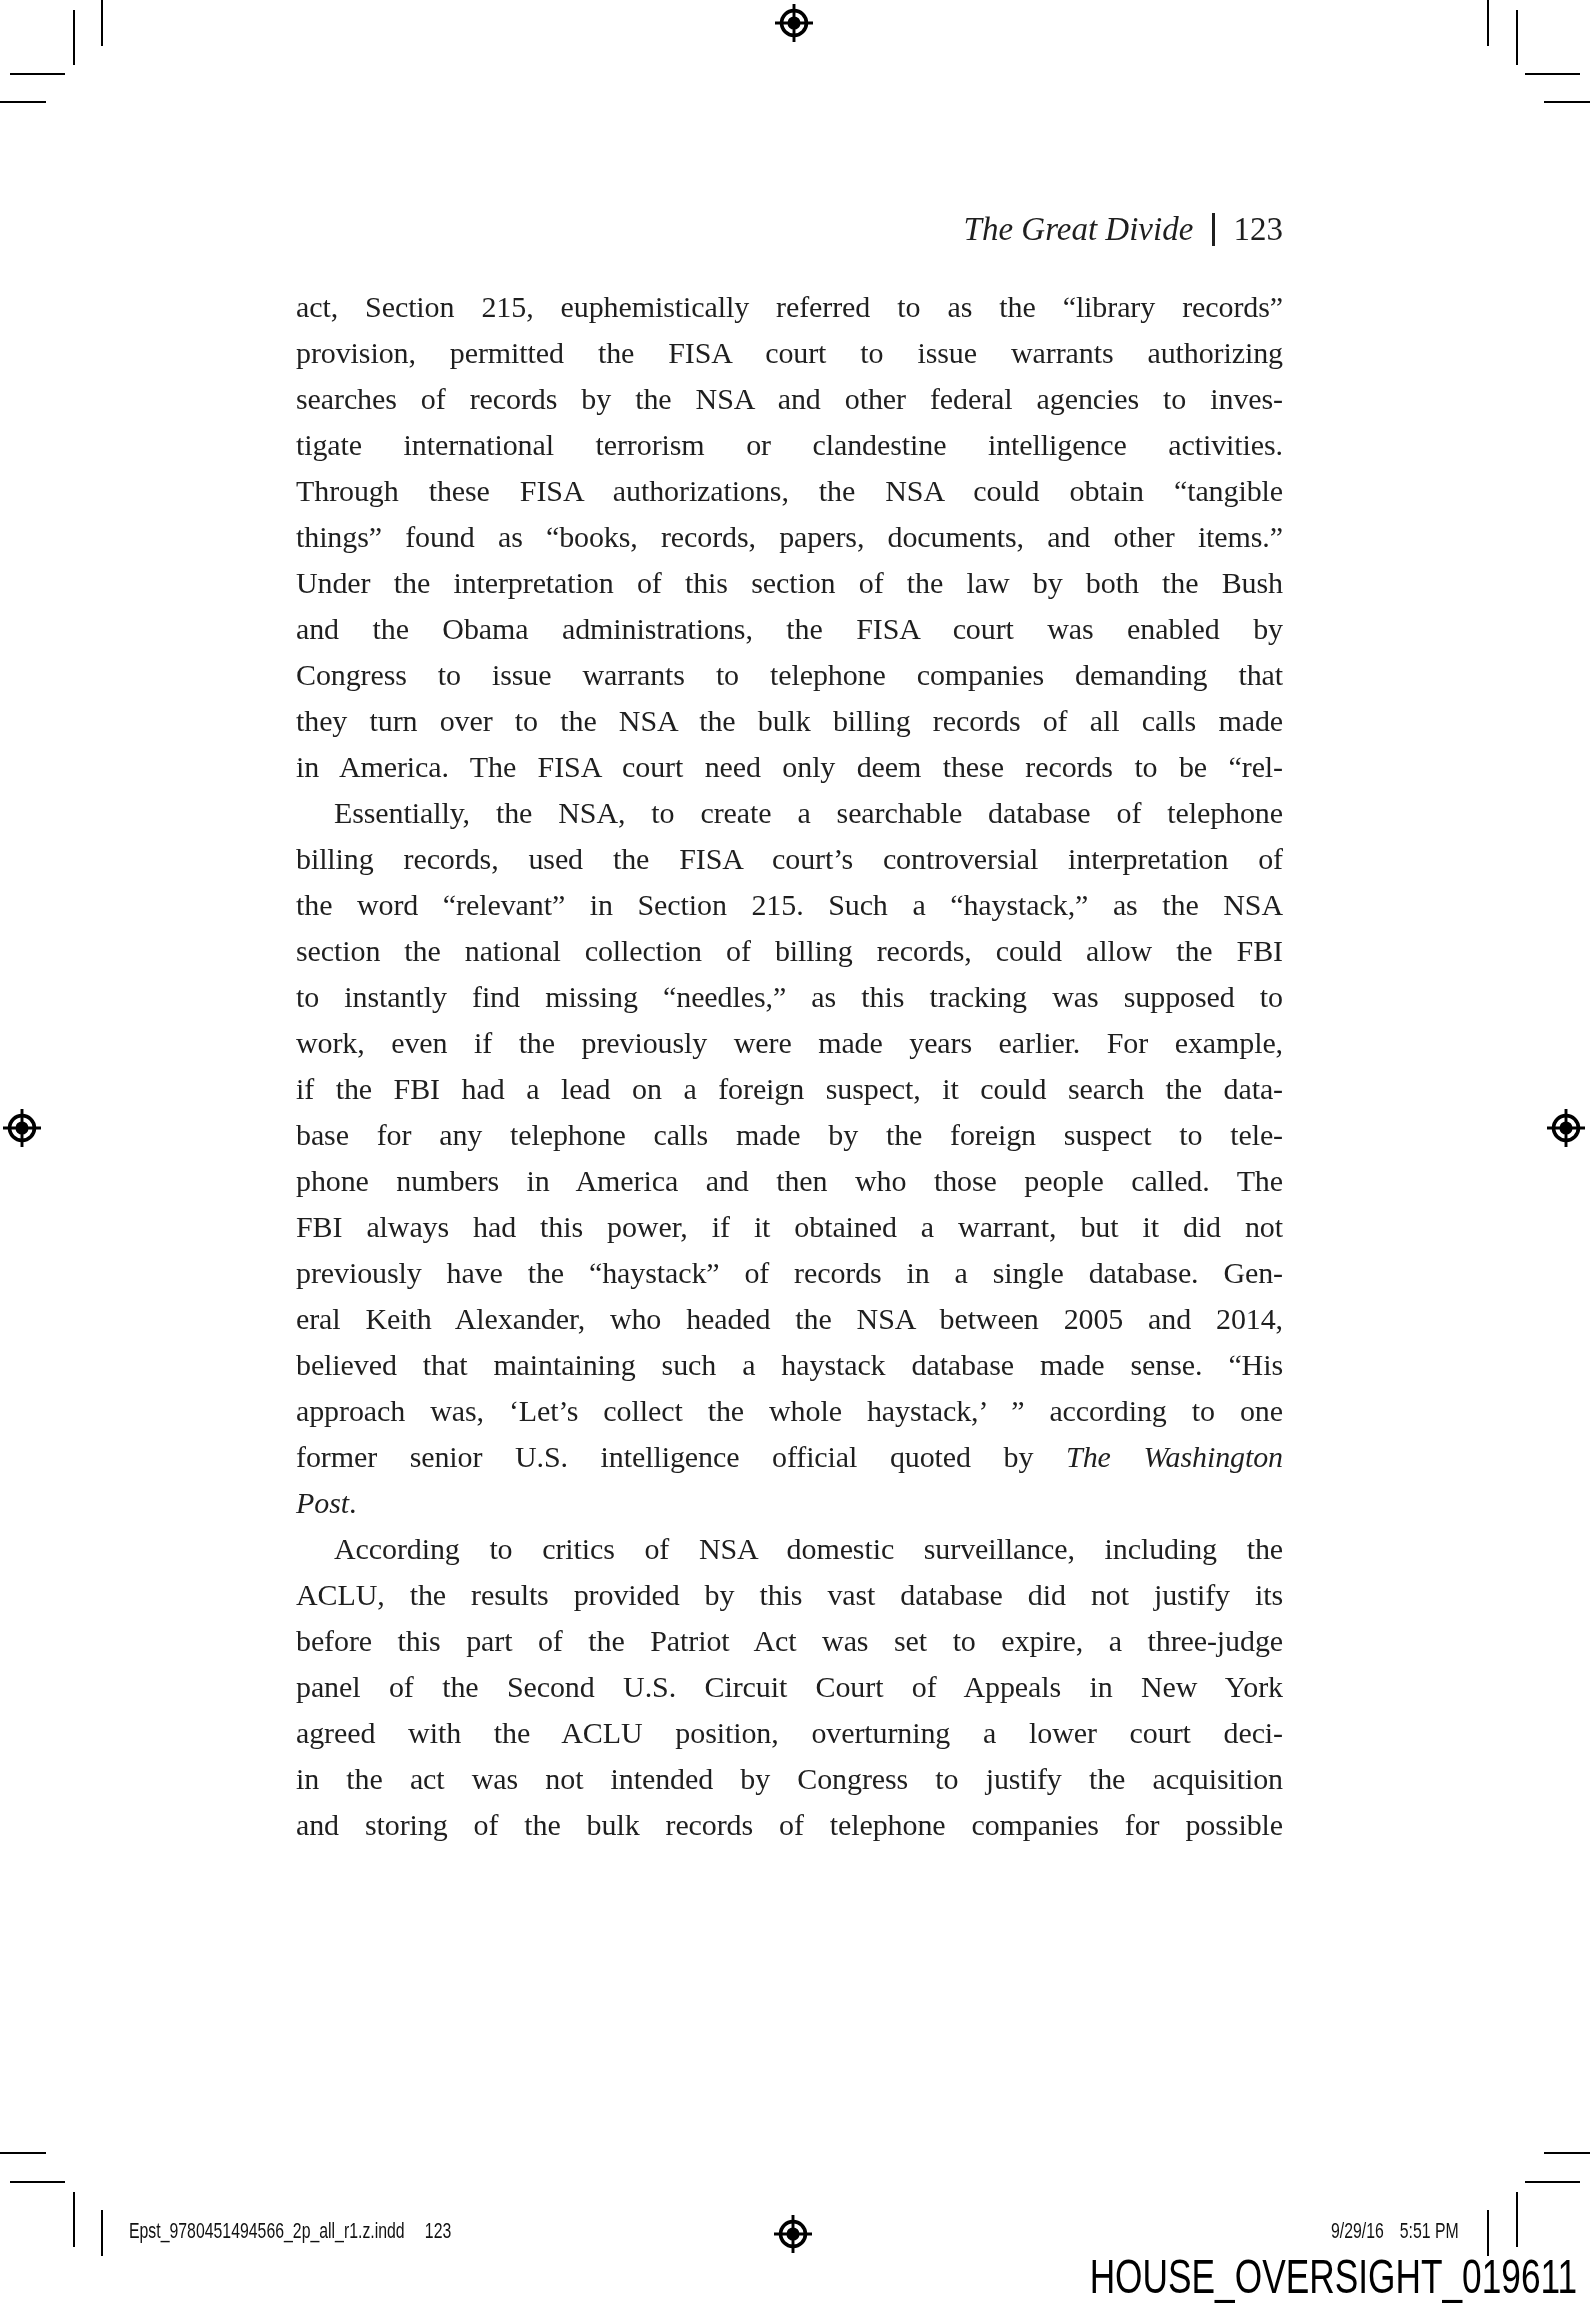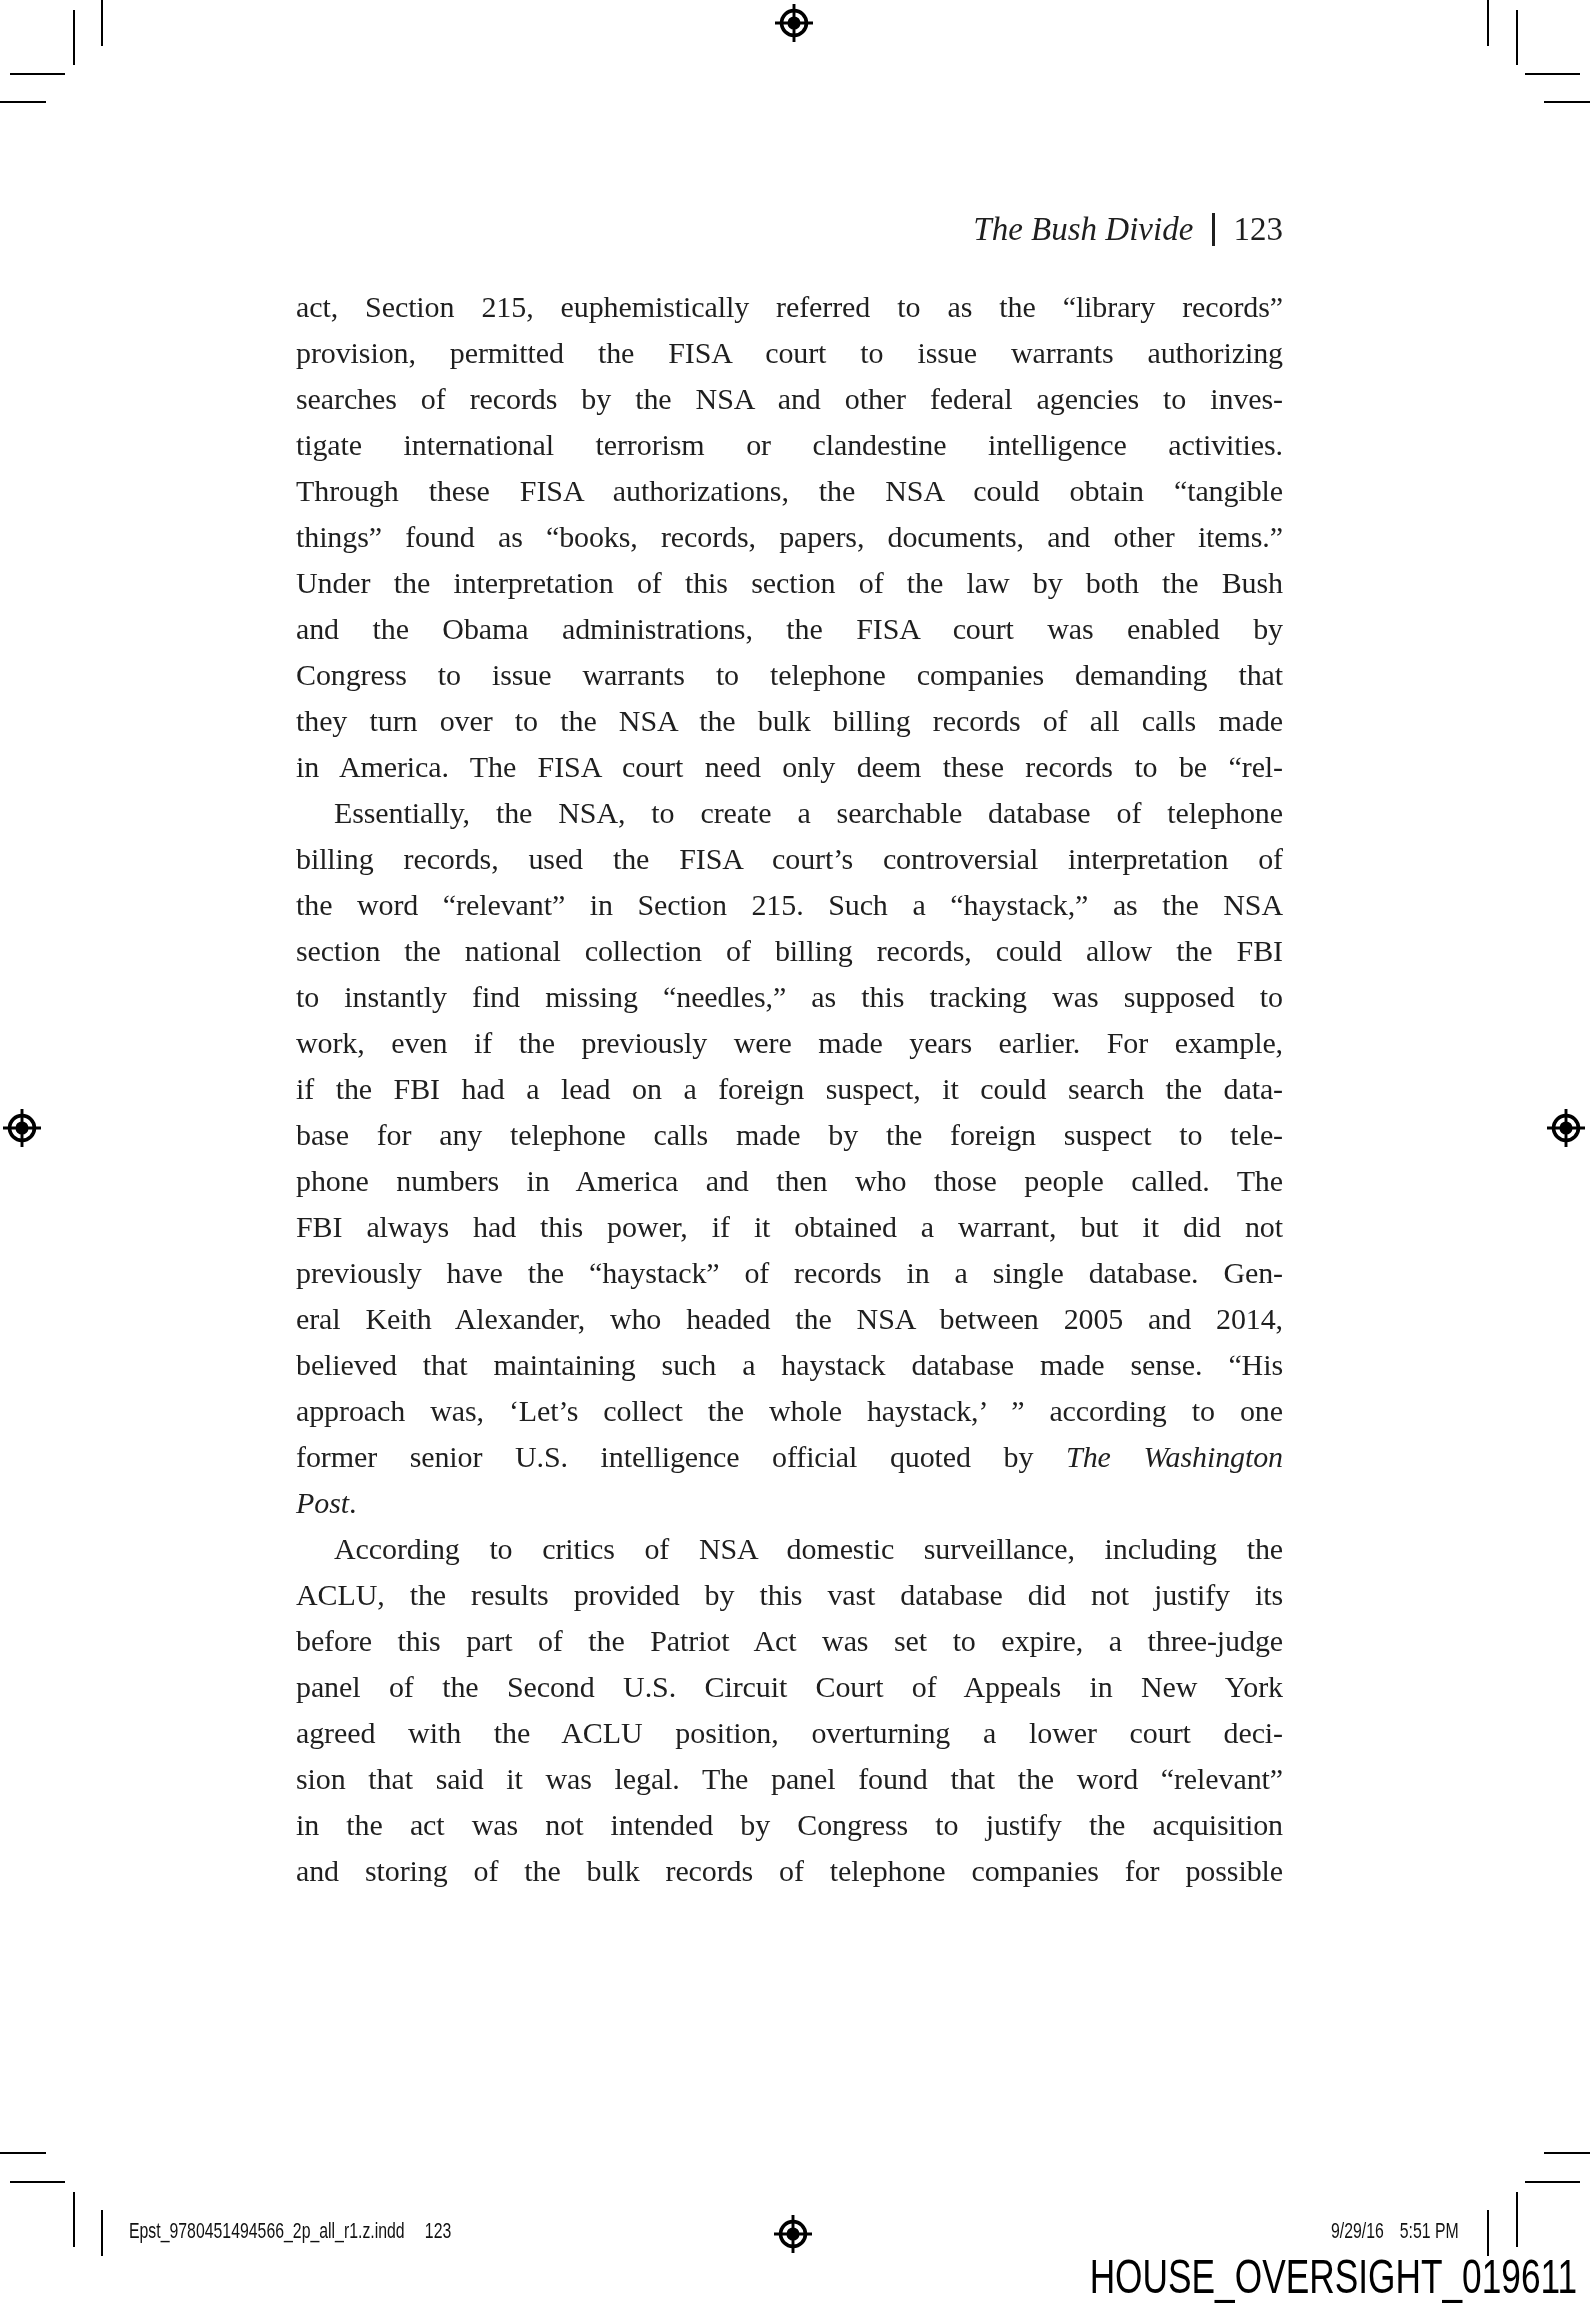--- a/index.html
+++ b/index.html
@@ -98,21 +98,21 @@
   <div class="crop h" style="left:9.6px;top:2181px;width:55px;"></div>
   <div class="crop v" style="left:73px;top:2192px;height:55px;"></div>
   <div class="crop v" style="left:101px;top:2210px;height:46px;"></div>
 
   <div class="crop h" style="left:1544px;top:2152px;width:46px;"></div>
   <div class="crop h" style="left:1525px;top:2181px;width:55px;"></div>
   <div class="crop v" style="left:1516px;top:2192px;height:55px;"></div>
   <div class="crop v" style="left:1487px;top:2210px;height:46px;"></div>
 
   <div class="running-head">
-    <span class="rh-title">The Bush Divide</span>
+    <span class="rh-title">The Great Divide</span>
     <span class="rh-bar"></span>
     <span class="rh-page">123</span>
   </div>
 
   <div class="textblock" id="textblock">
       <div class="line"><span>act, Section 215, euphemistically referred to as the “library records”</span></div>
       <div class="line"><span>provision, permitted the FISA court to issue warrants authorizing</span></div>
       <div class="line"><span>searches of records by the NSA and other federal agencies to inves-</span></div>
       <div class="line"><span>tigate international terrorism or clandestine intelligence activities.</span></div>
       <div class="line"><span>Through these FISA authorizations, the NSA could obtain “tangible</span></div>
@@ -136,21 +136,20 @@
       <div class="line"><span>eral Keith Alexander, who headed the NSA between 2005 and 2014,</span></div>
       <div class="line"><span>believed that maintaining such a haystack database made sense. “His</span></div>
       <div class="line"><span>approach was, ‘Let’s collect the whole haystack,’ ” according to one</span></div>
       <div class="line"><span>former senior U.S. intelligence official quoted by </span><span class="it">The Washington</span></div>
       <div class="line pend"><span class="it">Post</span><span>.</span></div>
       <div class="line indent"><span>According to critics of NSA domestic surveillance, including the</span></div>
       <div class="line"><span>ACLU, the results provided by this vast database did not justify its</span></div>
       <div class="line"><span>before this part of the Patriot Act was set to expire, a three-judge</span></div>
       <div class="line"><span>panel of the Second U.S. Circuit Court of Appeals in New York</span></div>
       <div class="line"><span>agreed with the ACLU position, overturning a lower court deci-</span></div>
-      <div class="line"><span>sion that said it was legal. The panel found that the word “relevant”</span></div>
       <div class="line"><span>in the act was not intended by Congress to justify the acquisition</span></div>
       <div class="line"><span>and storing of the bulk records of telephone companies for possible</span></div>
     </div>
 
   <div class="slug slug-left">
     <span>Epst_9780451494566_2p_all_r1.z.indd</span><span class="gap-wide">123</span>
   </div>
   <div class="slug slug-right">
     <span>9/29/16</span><span class="gap-mid">5:51 PM</span>
   </div>

